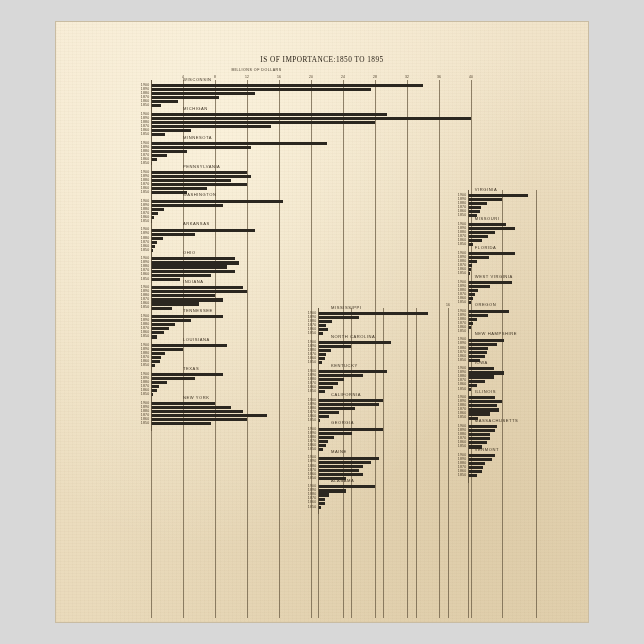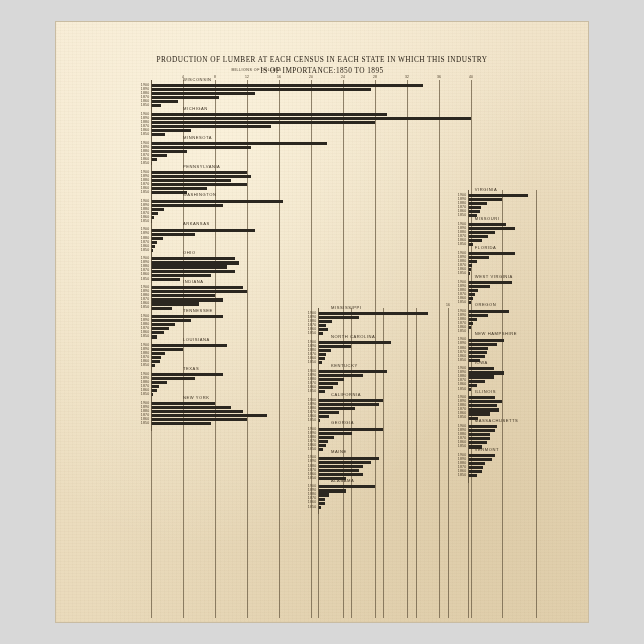--- a/index.html
+++ b/index.html
@@ -97,21 +97,20 @@
 </style>
 </head>
 <body>
 
 <div id="stage">
   <div class="poster">
     <div class="paper"></div>
     <div class="grain"></div>
 
     <div class="title">
-      <span>PRODUCTION OF LUMBER AT EACH CENSUS IN EACH STATE IN WHICH THIS INDUSTRY</span>
       <span class="l2">IS OF IMPORTANCE:1850 TO 1895</span>
     </div>
 
     <div class="plot" id="plot">
         <div class="col" style="left: 0px; top: 0px; width: 532px; height: 600px;">
           <div class="axis-title" style="left: 200.6px; top: 46px;">MILLIONS OF DOLLARS</div>
           <div class="tick" style="left: 95px; top: 58px; height: 538px;"></div>
           <div class="tick" style="left: 127px; top: 58px; height: 538px;"></div>
           <div class="ticklab" style="left: 127px; top: 52.5px;">4</div>
           <div class="tick" style="left: 159px; top: 58px; height: 538px;"></div>

